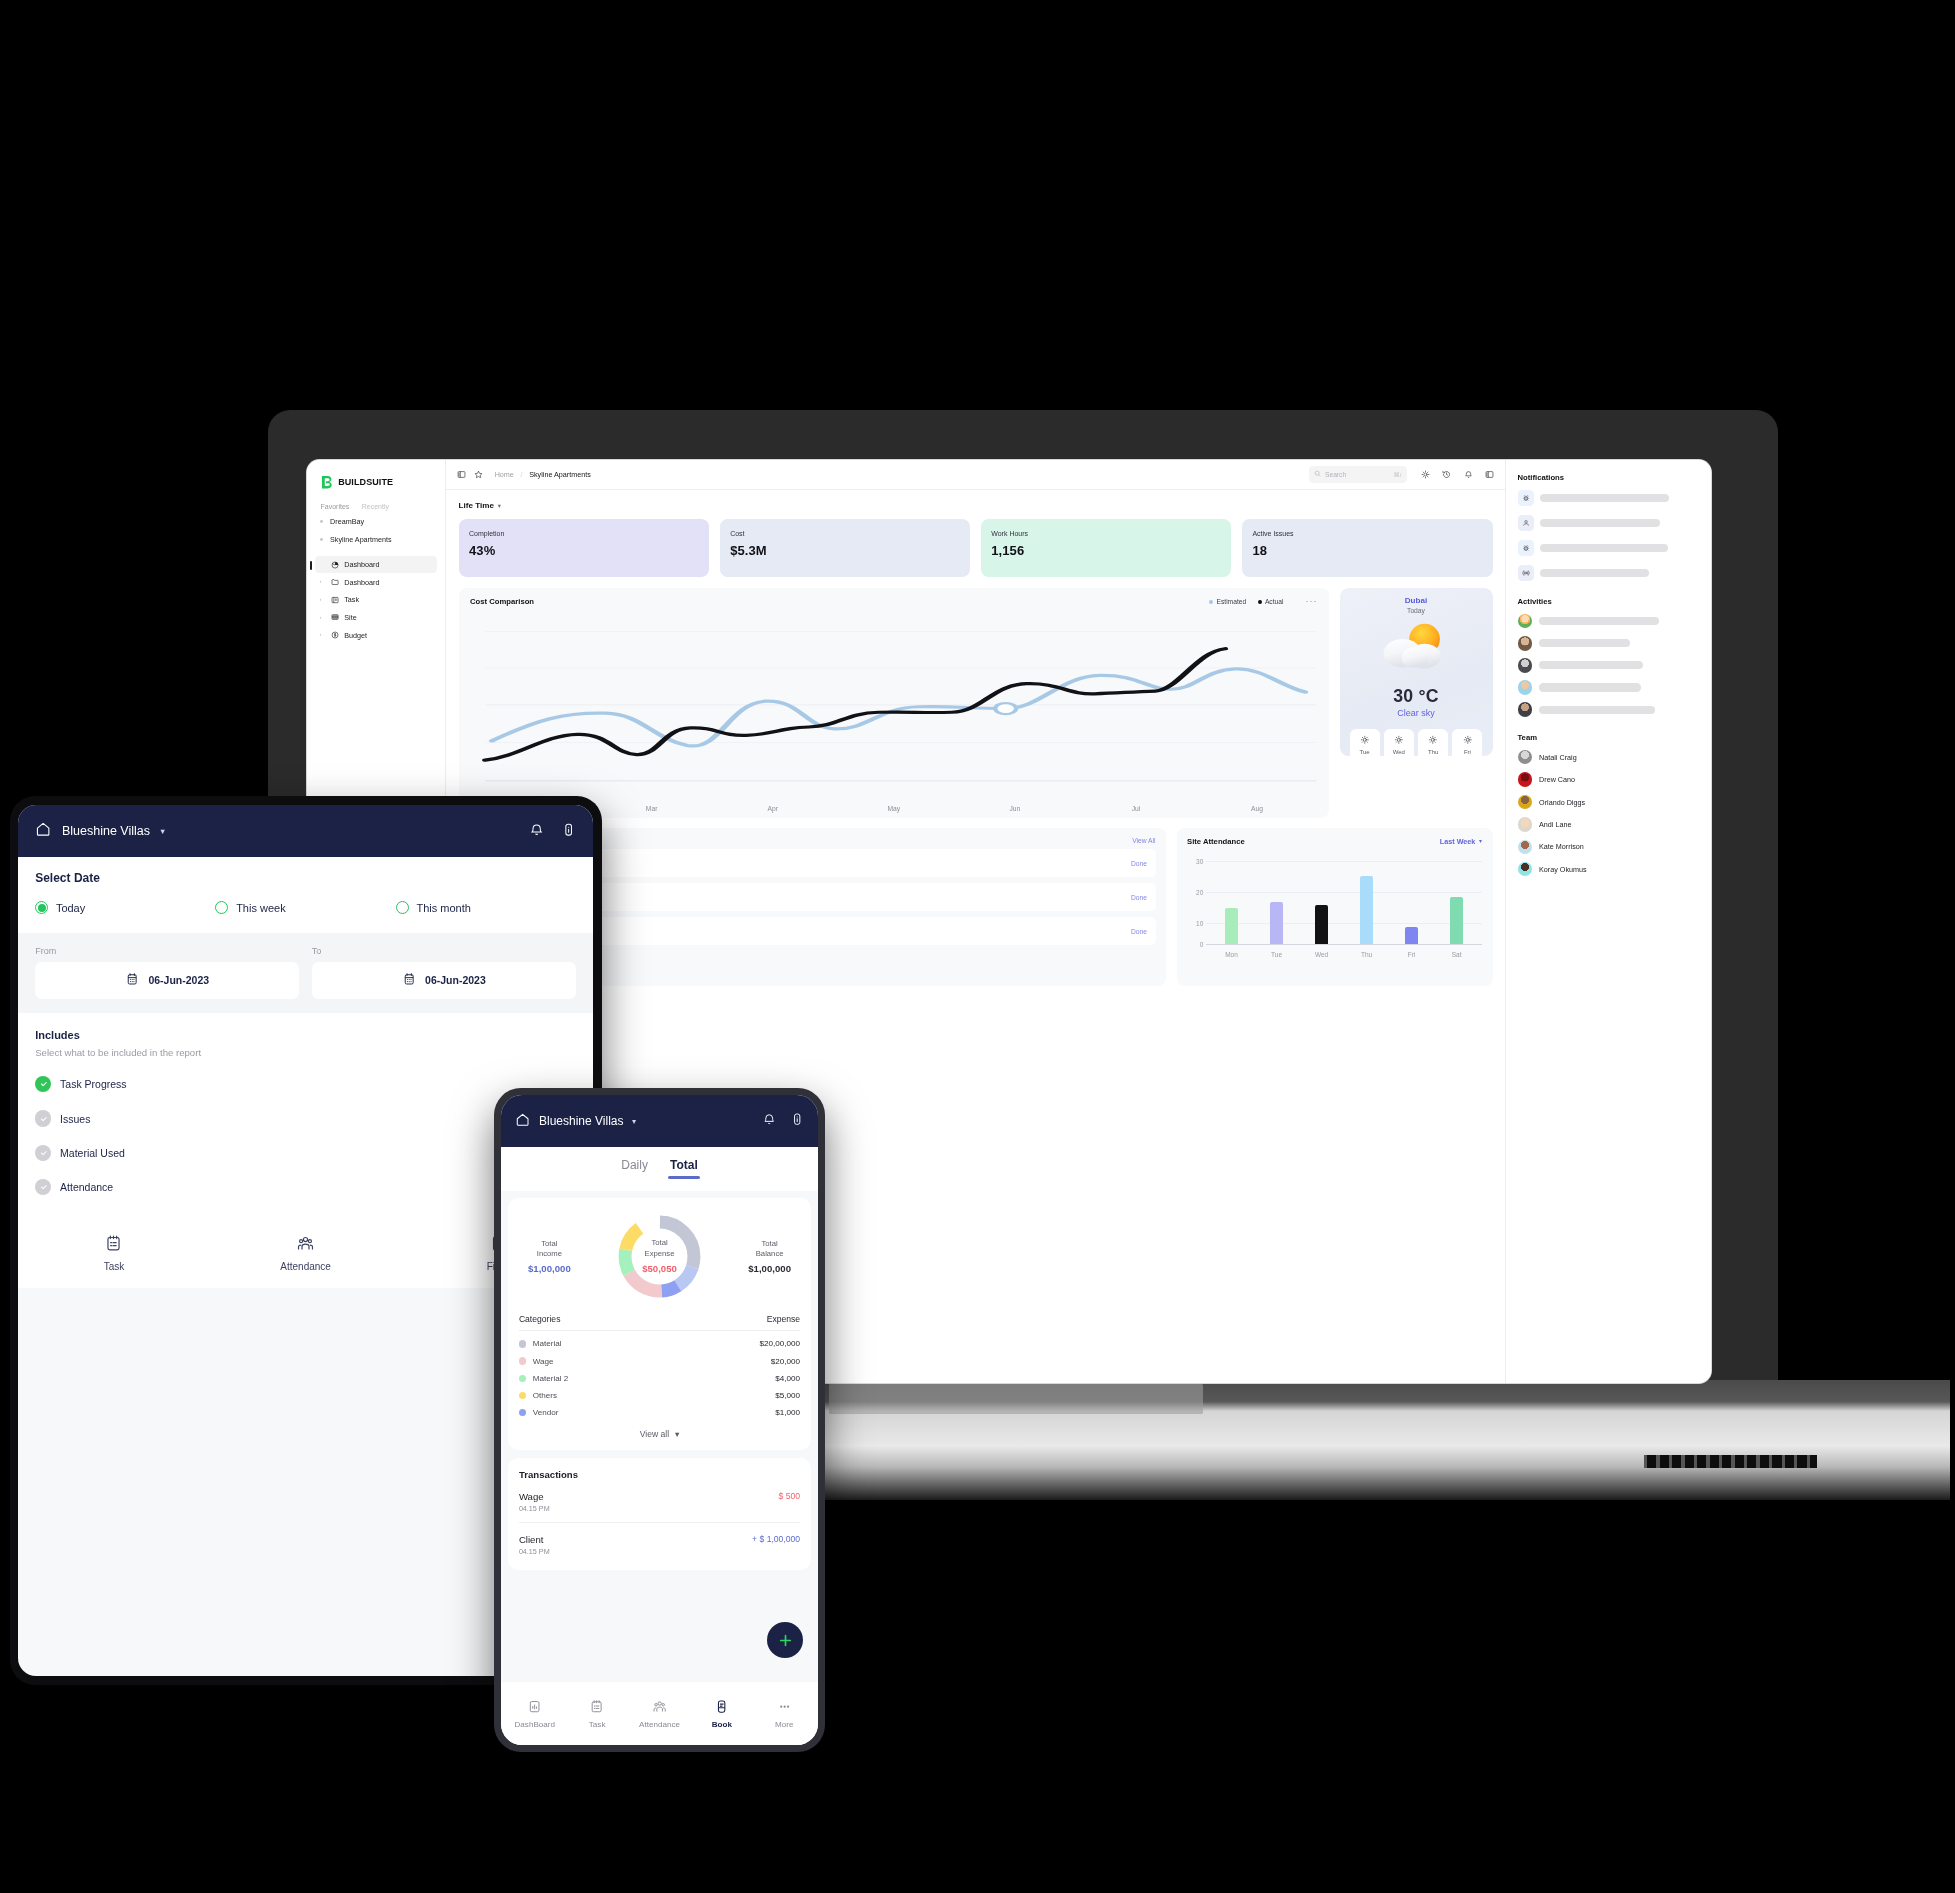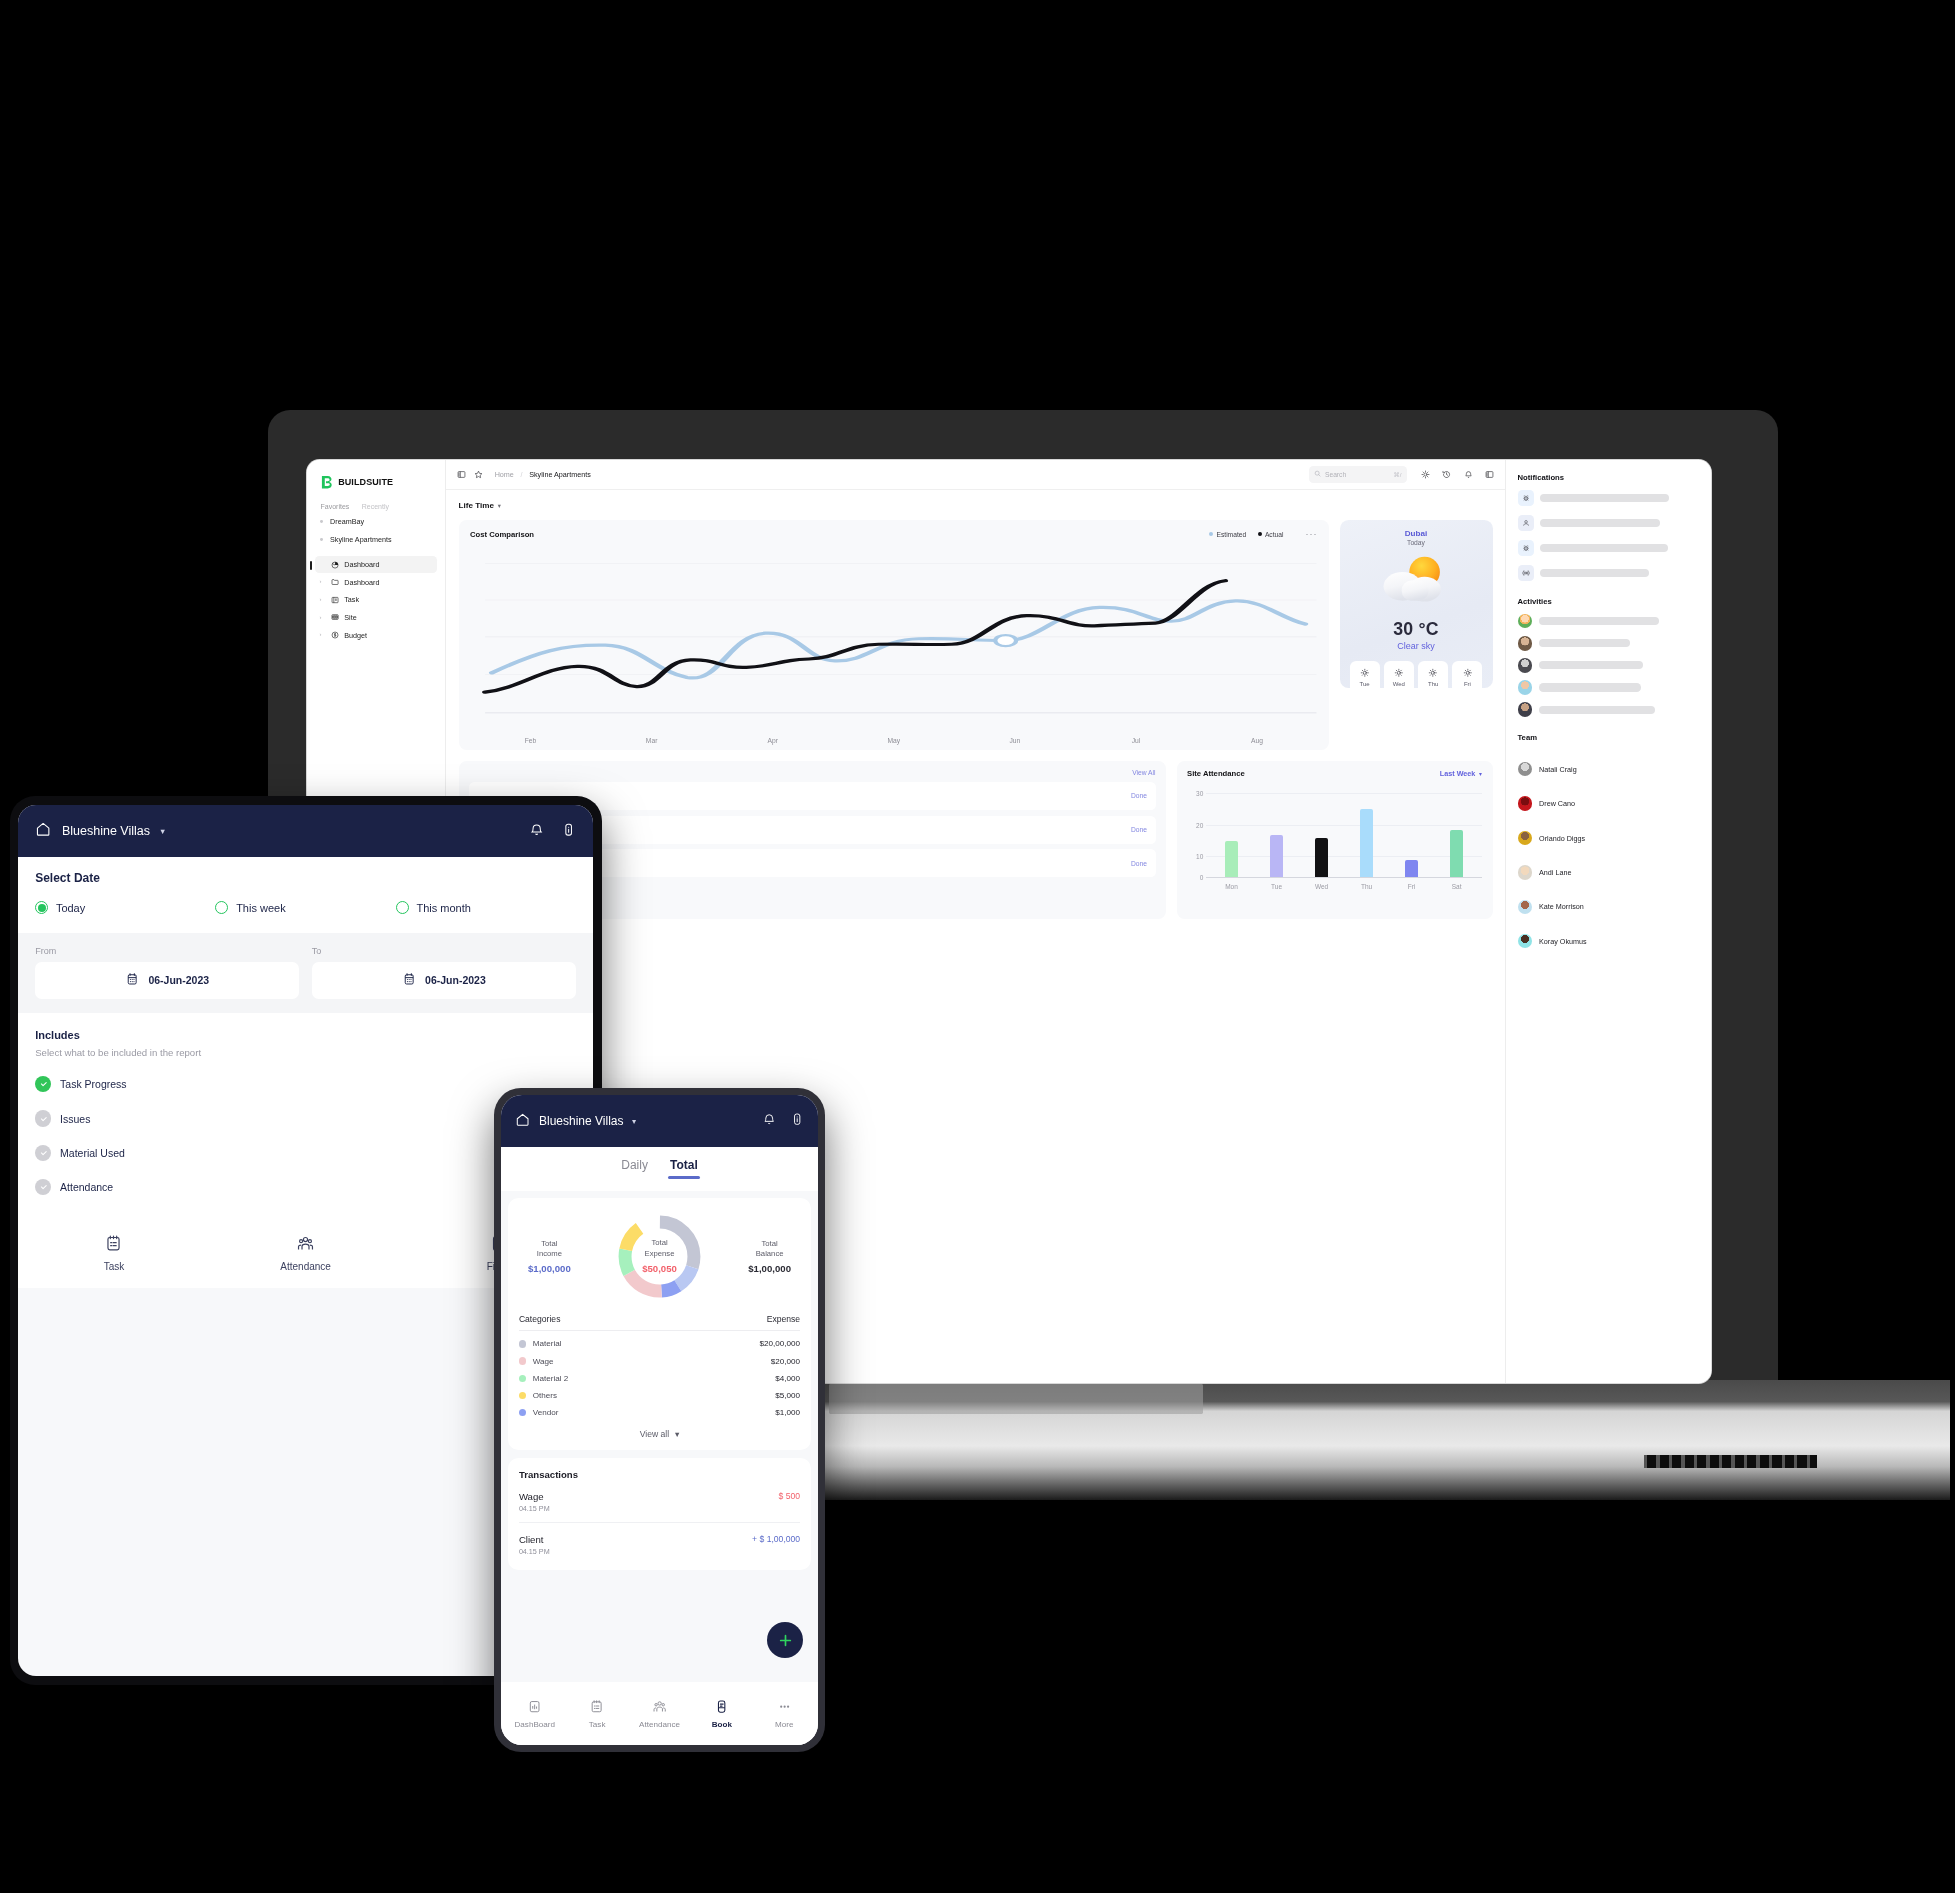--- a/index.html
+++ b/index.html
@@ -127,21 +127,21 @@
   .rpanel { width:206px; flex:0 0 206px; background:#fff; border-left:0.5px solid #ededed; padding:12.5px 11.5px; }
   .rp-title { font-size:7.7px; font-weight:700; color:#111116; }
   .rp-title.mt { margin-top:16.3px; }
   .nrow { display:flex; align-items:center; gap:6.7px; margin-top:8.6px; }
   .nic { width:16.3px; height:16.3px; border-radius:4.3px; background:#e9f2fd; display:flex; align-items:center; justify-content:center; flex:0 0 16.3px; }
   .nic.g { background:#eaeef8; }
   .skel { height:8.1px; border-radius:4.3px; background:#e1e1e3; }
   .av { width:14.4px; height:14.4px; border-radius:50%; flex:0 0 14.4px; overflow:hidden; position:relative; }
   .av i { position:absolute; inset:0; display:block; }
   .arow { display:flex; align-items:center; gap:6.7px; margin-top:7.7px; }
-  .tmrow { display:flex; align-items:center; gap:7.2px; margin-top:20px; }
+  .tmrow { display:flex; align-items:center; gap:7.2px; margin-top:8px; }
   .tmname { font-size:7.2px; color:#1c1c22; }
 
   
   .tablet {
     position:absolute; left:9.6px; top:796px; width:592px; height:889px;
     background:#0d0d10; border-radius:25px; padding:8.6px;
     box-shadow:0 19px 43px rgba(0,0,0,.55);
   }
   .tablet-scr { width:100%; height:100%; background:#f7f8fa; border-radius:18px; overflow:hidden; display:flex; flex-direction:column; }
   .tbar { height:52px; flex:0 0 52px; background:#1b2246; display:flex; align-items:center; padding:0 17px; gap:10.5px; }
@@ -375,20 +375,38 @@
         </span>
       </div>
 
       <div class="content">
 
         <div class="lifetime">
           <span>Life Time</span>
           <span class="cv">▾</span>
         </div>
 
+        <div class="kpis">
+          <div class="kpi" style="background:#e2e1f7">
+            <div class="k-lab">Completion</div>
+            <div class="k-val">43%</div>
+          </div>
+          <div class="kpi" style="background:#e6eaf4">
+            <div class="k-lab">Cost</div>
+            <div class="k-val">$5.3M</div>
+          </div>
+          <div class="kpi" style="background:#d8f5ea">
+            <div class="k-lab">Work Hours</div>
+            <div class="k-val">1,156</div>
+          </div>
+          <div class="kpi" style="background:#e6eaf4">
+            <div class="k-lab">Active Issues</div>
+            <div class="k-val">18</div>
+          </div>
+        </div>
 
         <div class="row2">
 
           <div class="cost-card">
             <div class="cc-head">
               <span class="cc-title">Cost Comparison</span>
               <span class="cc-legend">
                 <span class="lg">
                   <span class="sw" style="background:#a8c9e6"></span>
                   <span>Estimated</span>

